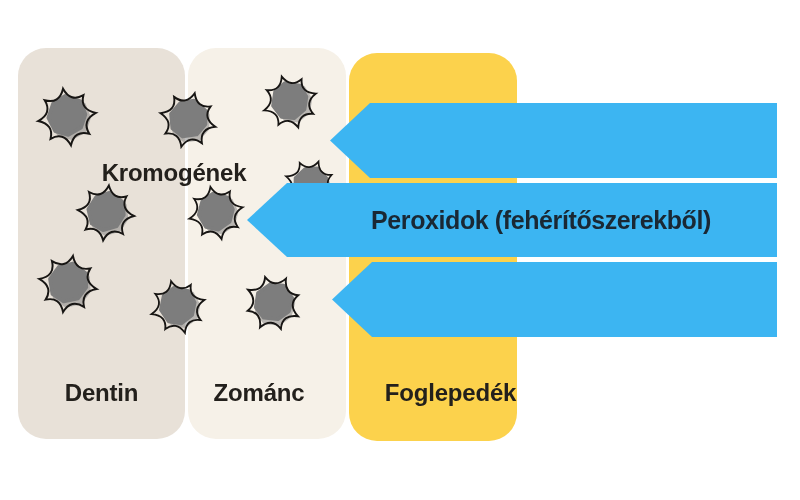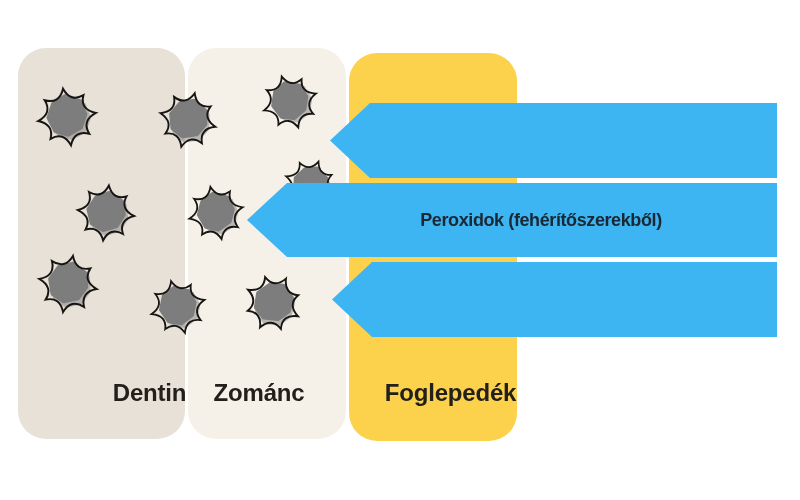--- a/index.html
+++ b/index.html
@@ -27,40 +27,40 @@
   .col-plaque  { left: 349px; top: 53px; width: 168px; height: 388px; background: var(--plaque-bg); }
 
   
   .diagram-label {
     position: absolute; z-index: 5;
     font-weight: 700; font-size: 24px; line-height: 1.1;
     color: var(--label-text); text-align: center;
     letter-spacing: -0.2px;
   }
   .lbl-chromogens { left: 88px;  top: 160px; width: 172px; }
-  .lbl-dentin     { left: 18px;  top: 380px; width: 167px; margin-left: 48px; }
+  .lbl-dentin     { left: 18px;  top: 380px; width: 167px; }
   .lbl-enamel     { left: 188px; top: 380px; width: 142px; }
   .lbl-plaque     { left: 349px; top: 380px; width: 184px; padding-left: 19px; }
 
   
   .blob-layer { position: absolute; inset: 0; z-index: 2; }
   .blob { position: absolute; overflow: visible; }
 
   
   .arrow {
     position: absolute; z-index: 3;
     background: var(--arrow-blue);
     clip-path: polygon(0 50%, 40px 0, 100% 0, 100% 100%, 40px 100%);
     display: flex; align-items: center; justify-content: center;
   }
   .arrow-top    { left: 330px; top: 103px; width: 447px; height: 75px; }
   .arrow-middle { left: 247px; top: 183px; width: 530px; height: 74px; padding-left: 58px; }
   .arrow-bottom { left: 332px; top: 262px; width: 445px; height: 75px; }
   .arrow-label {
-    font-weight: 700; font-size: 18px; letter-spacing: -0.4px;
+    font-weight: 700; font-size: 25px; letter-spacing: -0.4px;
     color: var(--arrow-text); white-space: nowrap;
   }
 
   .svg-defs { position: absolute; width: 0; height: 0; overflow: hidden; }
 </style>
 </head>
 <body>
 
 <svg class="svg-defs" aria-hidden="true">
   <defs>
@@ -110,17 +110,18 @@
         <use href="#splat-shape"></use>
       </svg>
     </div>
 
   <div class="arrow arrow-top"></div>
   <div class="arrow arrow-middle">
     <span class="arrow-label">Peroxidok (fehérítőszerekből)</span>
   </div>
   <div class="arrow arrow-bottom"></div>
 
+  <div class="diagram-label lbl-chromogens">Kromogének</div>
   <div class="diagram-label lbl-dentin">Dentin</div>
   <div class="diagram-label lbl-enamel">Zománc</div>
   <div class="diagram-label lbl-plaque">Foglepedék</div>
 
 </div>
 
 </body></html>

